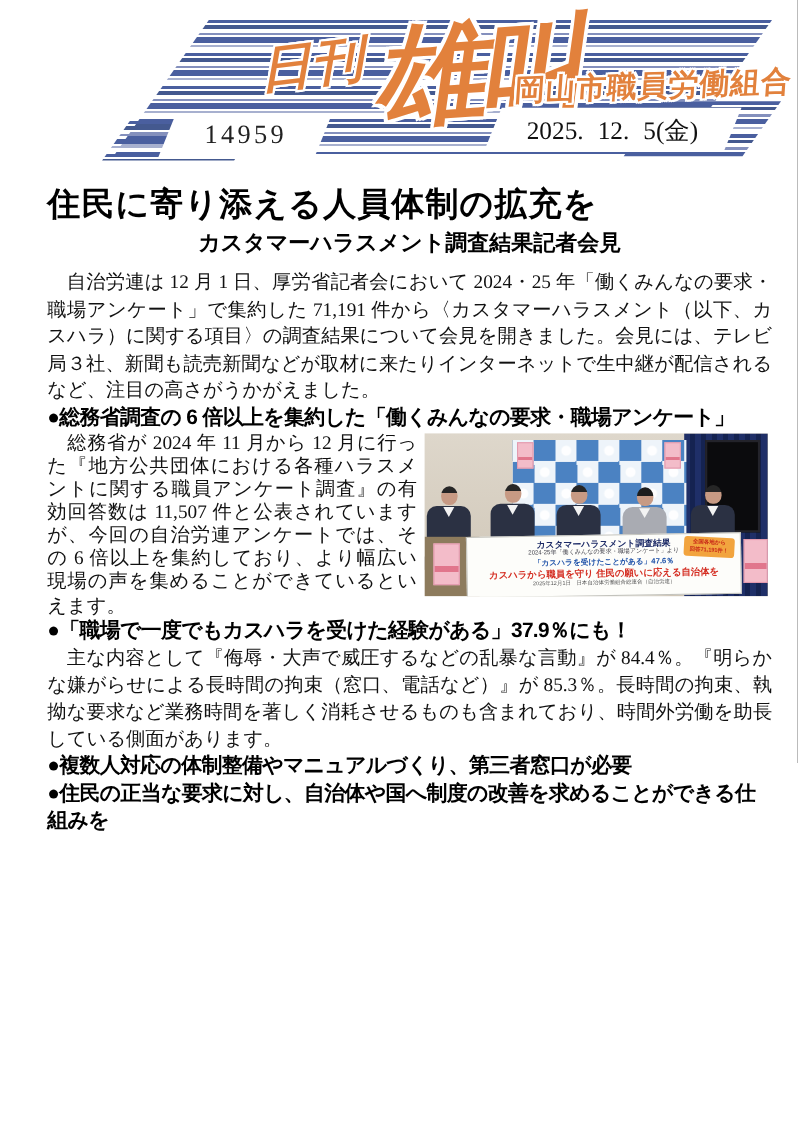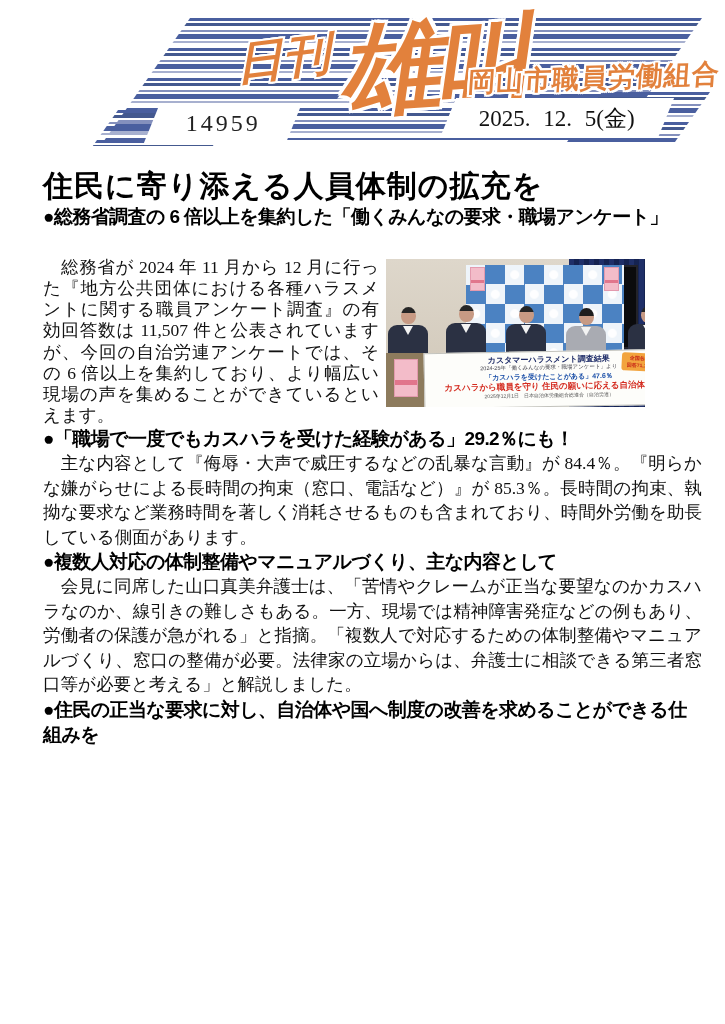--- a/index.html
+++ b/index.html
@@ -72,25 +72,25 @@
     font-weight:700; font-size:20px; text-align:center;
     margin-top:4px; line-height:26px; color:#000;
   }
   .body-p { font-size:17.5px; line-height:24.5px; text-align:justify; }
   .p-first { margin-top:10px; }
   .sec-h {
     font-family:"Liberation Sans","DejaVu Sans",sans-serif;
     font-weight:800; font-size:19px; line-height:25px;
     letter-spacing:-0.6px; color:#000;
   }
-  .sec2 { display:flex; gap:7px;margin-top:28px; }
+  .sec2 { display:flex; gap:7px; }
   .sec2 .col { width:336px; }
   .sec2 .col .body-p { line-height:21.15px; }
   
-  .photo { position:relative; width:259px; height:148px; flex:none; margin-top:2px; overflow:hidden; background:linear-gradient(#ded7cb,#cfc6b7); }
+  .photo { position:relative; width:312px; height:148px; flex:none; margin-top:2px; overflow:hidden; background:linear-gradient(#ded7cb,#cfc6b7); }
   .ph-board {
     position:absolute; left:80px; top:6px; width:158px; height:110px;
     background:
       radial-gradient(circle, rgba(255,255,255,.95) 0 4px, rgba(0,0,0,0) 5px) 9.75px 9.75px / 39px 39px repeat,
       radial-gradient(circle, rgba(255,255,255,.95) 0 4px, rgba(0,0,0,0) 5px) 29.25px 29.25px / 39px 39px repeat,
       repeating-conic-gradient(#4b82c2 0% 25%, #eef4fa 0% 50%) 0 0 / 39px 39px;
   }
   .ph-curtain { position:absolute; right:0; top:0; width:76px; height:148px;
     background:repeating-linear-gradient(90deg,#1f2f68 0 5px,#152351 5px 10px); }
   .ph-screen { position:absolute; right:7px; top:6px; width:50px; height:84px; background:#0b0b0d; border:2px solid #23232a; }
@@ -135,21 +135,23 @@
       <span>14959</span>
     </div>
     <div class="org-name">岡山市職員労働組合</div>
     <div class="date-box">
       <span>2025. 12. 5(金)</span>
     </div>
   </div>
 
   <div class="article">
     <div class="a-title">住民に寄り添える人員体制の拡充を</div>
-
+    <div class="a-subtitle">カスタマーハラスメント調査結果記者会見</div>
+
+    <p class="body-p p-first">　自治労連は 12 月 1 日、厚労省記者会において 2024・25 年「働くみんなの要求・職場アンケート」で集約した 71,191 件から〈カスタマーハラスメント（以下、カスハラ）に関する項目〉の調査結果について会見を開きました。会見には、テレビ局３社、新聞も読売新聞などが取材に来たりインターネットで生中継が配信されるなど、注目の高さがうかがえました。</p>
 
     <div class="sec-h">●総務省調査の 6 倍以上を集約した「働くみんなの要求・職場アンケート」</div>
 
     <div class="sec2">
       <div class="col">
         <p class="body-p">　総務省が 2024 年 11 月から 12 月に行った『地方公共団体における各種ハラスメントに関する職員アンケート調査』の有効回答数は 11,507 件と公表されていますが、今回の自治労連アンケートでは、その 6 倍以上を集約しており、より幅広い現場の声を集めることができているといえます。</p>
       </div>
       <div class="photo">
         <div class="ph-curtain"></div>
         <div class="ph-screen"></div>
@@ -187,23 +189,22 @@
           <div class="b-slogan">カスハラから職員を守り 住民の願いに応える自治体を</div>
           <div class="b-credit">2025年12月1日　日本自治体労働組合総連合（自治労連）</div>
           <div class="b-badge">
             <div>全国各地から</div>
             <div>回答71,191件！</div>
           </div>
         </div>
       </div>
     </div>
 
-    <div class="sec-h">●「職場で一度でもカスハラを受けた経験がある」29.2％にも！</div>
+    <div class="sec-h">●「職場で一度でもカスハラを受けた経験がある」37.9％にも！</div>
     <p class="body-p">　主な内容として『侮辱・大声で威圧するなどの乱暴な言動』が 84.4％。『明らかな嫌がらせによる長時間の拘束（窓口、電話など）』が 85.3％。長時間の拘束、執拗な要求など業務時間を著しく消耗させるものも含まれており、時間外労働を助長している側面があります。</p>
 
-    <div class="sec-h">●複数人対応の体制整備やマニュアルづくり、主な内容として</div>
-    <p class="body-p">　会見に同席した山口真美弁護士は、「苦情やクレームが正当な要望なのかカスハラなのか、線引きの難しさもある。一方、現場では精神障害発症などの例もあり、労働者の保護が急がれる」と指摘。「複数人で対応するための体制整備やマニュアルづくり、窓口の整備が必要。法律家の立場からは、弁護士に相談できる第三者窓口等が必要と考える」と解説しました。</p>
+    <div class="sec-h">●複数人対応の体制整備やマニュアルづくり、第三者窓口が必要</div>
 
     <div class="sec-h">●住民の正当な要求に対し、自治体や国へ制度の改善を求めることができる仕組みを</div>
 
   </div>
 
 </div>
 
 </body></html>

